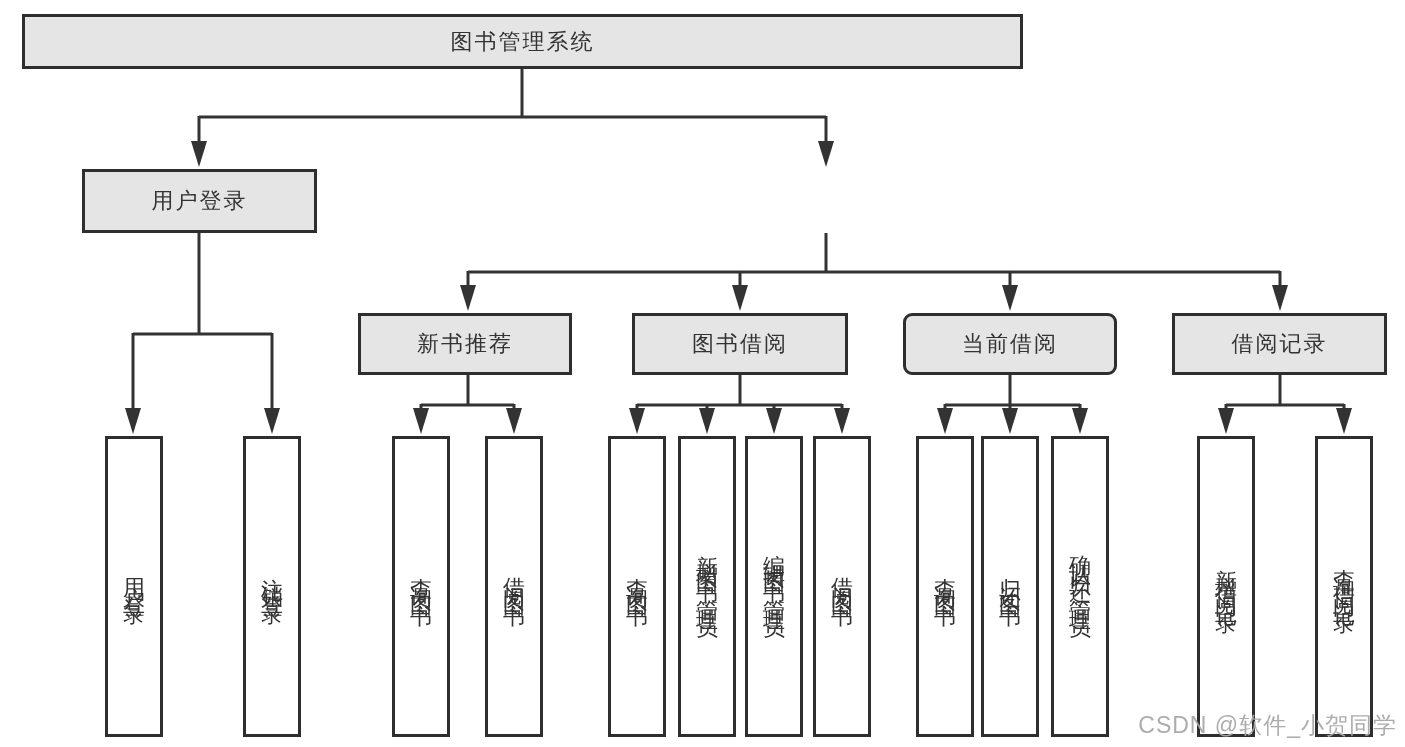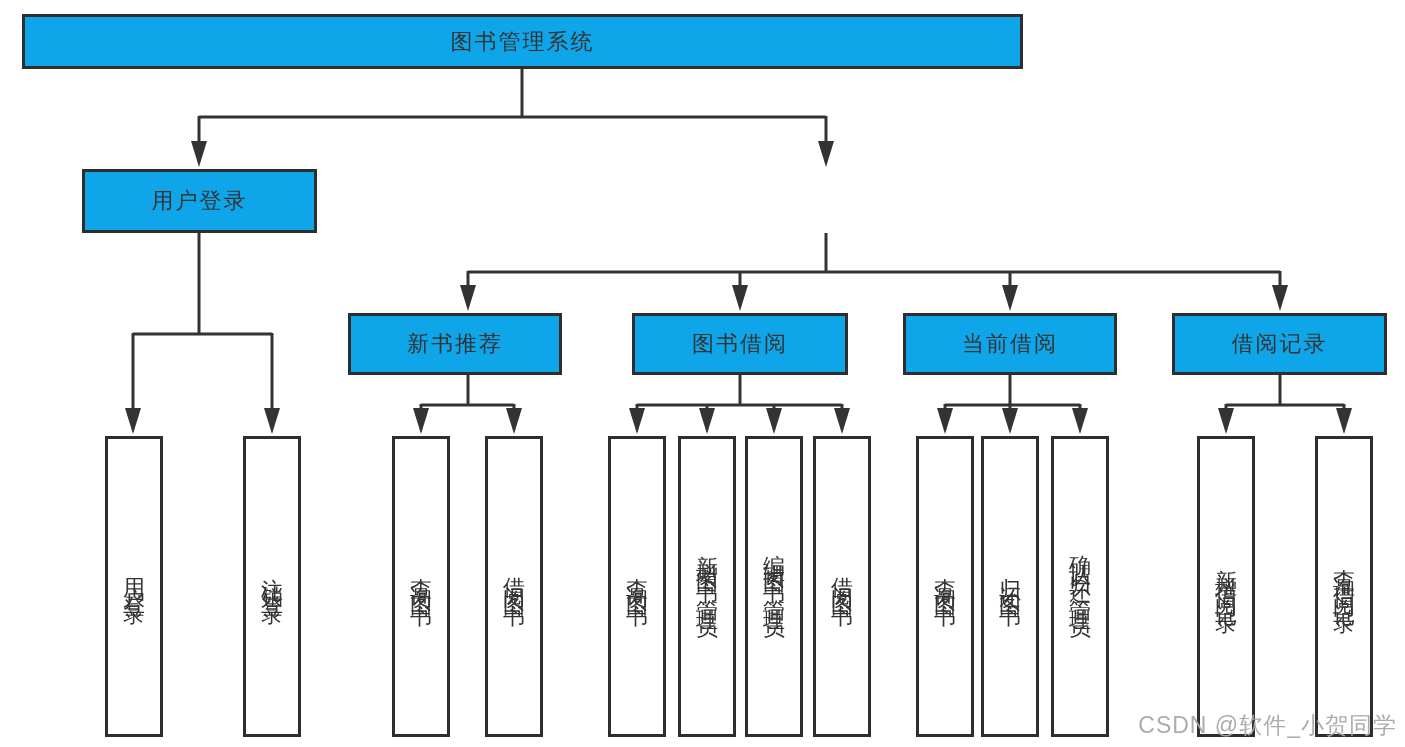--- a/index.html
+++ b/index.html
@@ -28,21 +28,21 @@
     stroke-width: 3;
   }
   svg.connectors polygon {
     fill: #333333;
     stroke: none;
   }
   .hbox {
     position: absolute;
     box-sizing: border-box;
     border: 3px solid #2e2e2e;
-    background: #0ea5e9;
+    background: #e5e5e5;
     display: flex;
     align-items: center;
     justify-content: center;
     font-size: 22px;
     letter-spacing: 2px;
     color: #333333;
     z-index: 2;
   }
   .vbox {
     position: absolute;
@@ -143,23 +143,23 @@
       <polygon points="1072,408 1088,408 1080,434"></polygon>
       <polygon points="1218,408 1234,408 1226,434"></polygon>
       <polygon points="1336,408 1352,408 1344,434"></polygon>
     </g>
   </svg>
 
   <div class="hbox" style="left:22px; top:14px; width:1001px; height:55px;">图书管理系统</div>
 
   <div class="hbox" style="left:82px; top:169px; width:235px; height:64px;">用户登录</div>
 
-  <div class="hbox" style="left:348px; top:313px; width:214px; height:62px;">新书推荐</div>
+  <div class="hbox" style="left:358px; top:313px; width:214px; height:62px;">新书推荐</div>
   <div class="hbox" style="left:632px; top:313px; width:216px; height:62px;">图书借阅</div>
-  <div class="hbox" style="left:903px; top:313px; width:214px; height:62px;">当前借阅</div>
+  <div class="hbox" style="left:903px; top:313px; width:214px; height:62px;border-radius:9px;">当前借阅</div>
   <div class="hbox" style="left:1172px; top:313px; width:215px; height:62px;">借阅记录</div>
 
   <div class="vbox" style="left:105px; top:436px; width:58px; height:301px;">
     <span>用户登录</span>
   </div>
   <div class="vbox" style="left:243px; top:436px; width:58px; height:301px;">
     <span>注销登录</span>
   </div>
 
   <div class="vbox" style="left:392px; top:436px; width:58px; height:301px;">

